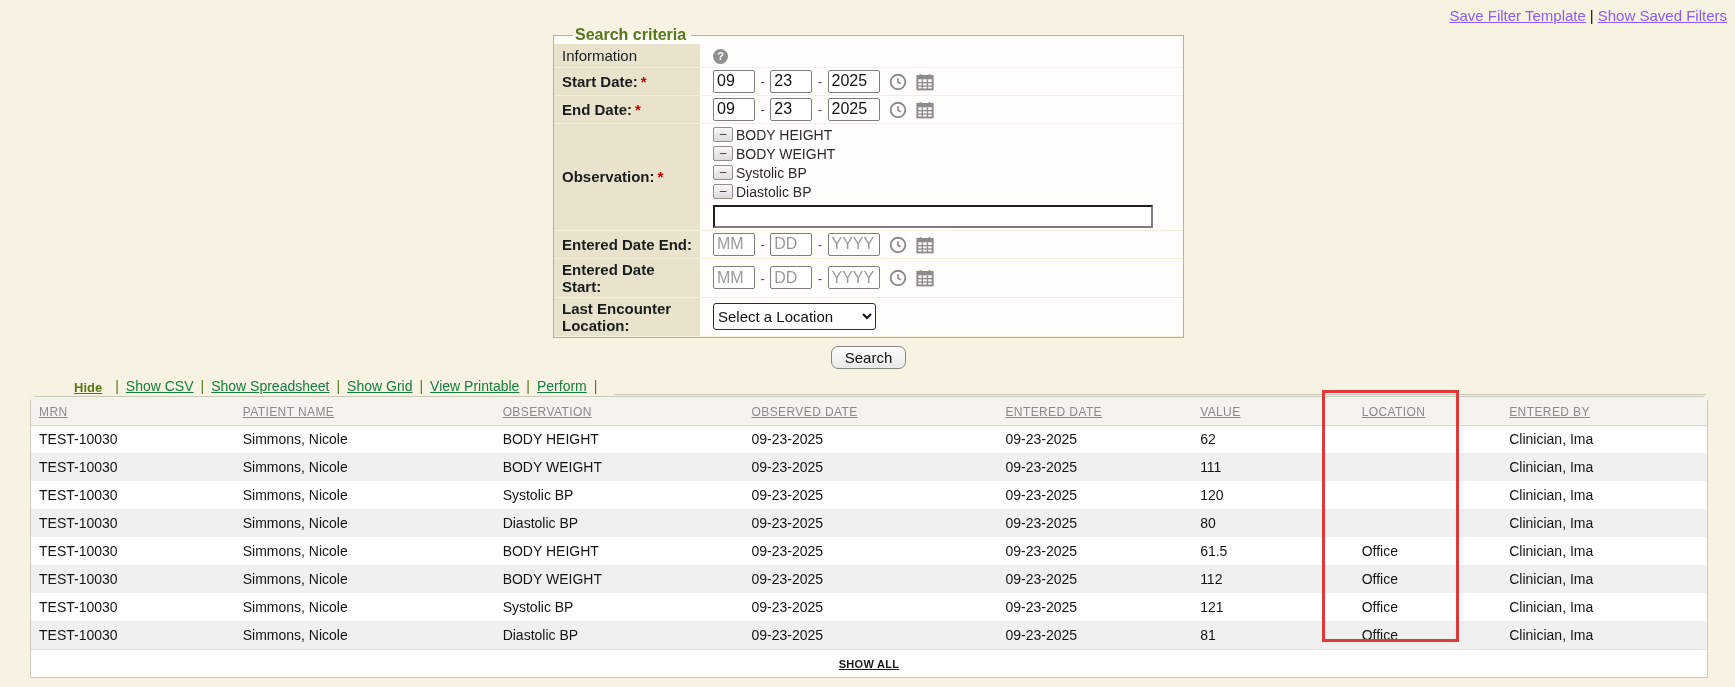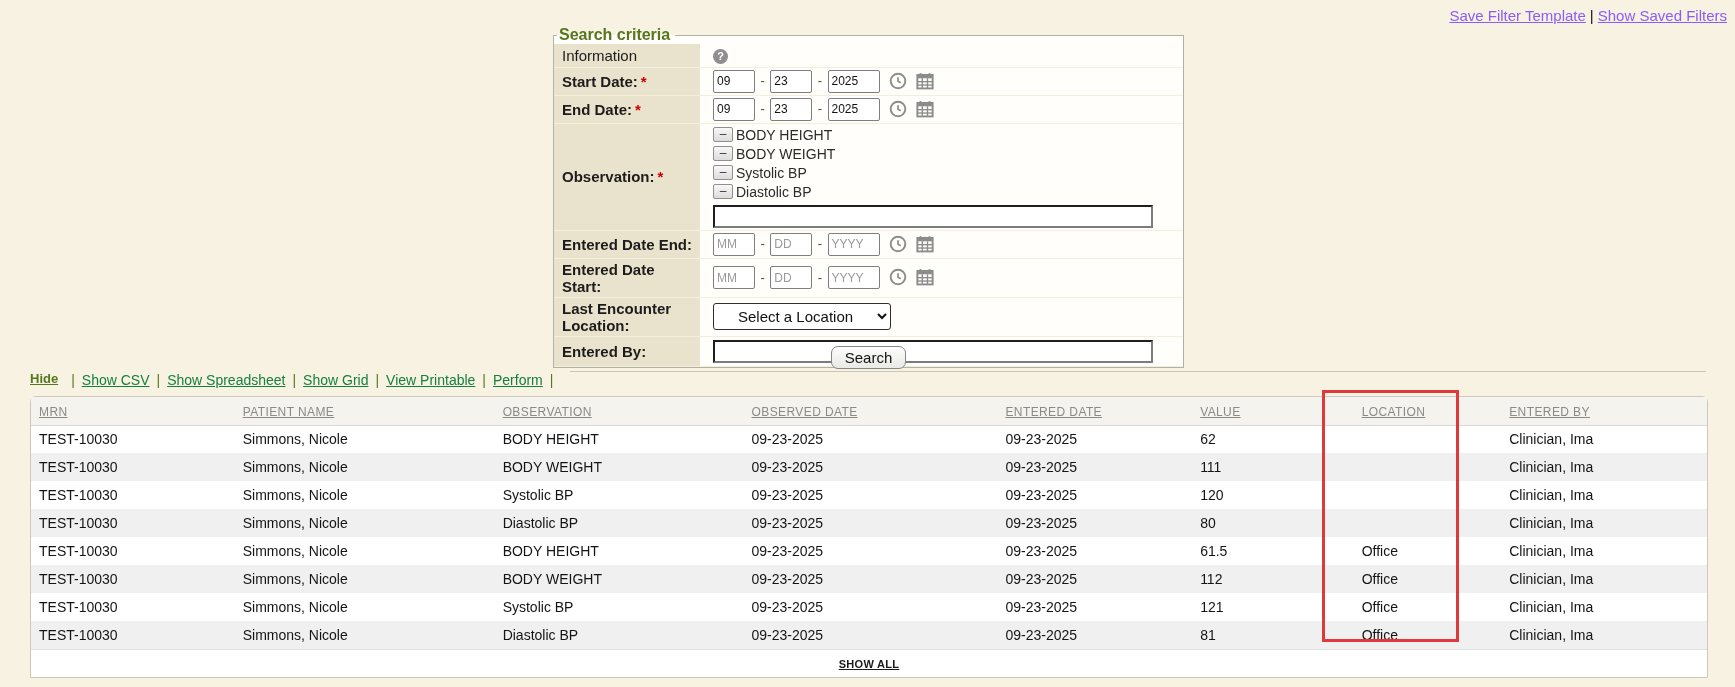--- a/index.html
+++ b/index.html
@@ -15,21 +15,21 @@
   .top-links { position:absolute; top:7px; right:8px; font-size:15px; color:#111; }
   .top-links a { color:#8b5cf6; text-decoration:underline; cursor:pointer; }
   .top-links .sep { text-decoration:none; margin:0 4px; }
 
   
   fieldset.search {
     position:absolute; left:553px; top:26px; width:631px;
     border:1px solid #b2b1a6; background:#fffefa; padding:0; margin:0;
   }
   fieldset.search legend {
-    font-size:16px; font-weight:bold; color:#55771d; margin-left:3px; padding:0 5px 0 2px;
+    font-size:16px; font-weight:bold; color:#55771d; margin-left:19px; padding:0 5px 0 2px;
   }
   .form-table { display:table; width:100%; border-collapse:collapse; }
   .form-row { display:table-row; }
   .form-label {
     display:table-cell; vertical-align:middle; width:146px;
     background:#e9e2cc; padding:2px 4px 2px 8px;
     font-size:15px; font-weight:bold; border-bottom:1px solid #f4eedb;
   }
   .form-label.plain { font-weight:normal; }
   .form-field {
@@ -45,21 +45,21 @@
   .row-by     { height:30px; }
 
   .help-badge {
     display:inline-block; width:15px; height:15px; border-radius:50%;
     background:#8f8f8f; color:#fff; font-size:11px; font-weight:bold;
     text-align:center; line-height:15px; vertical-align:middle;
   }
 
   input.di2, input.di4 {
     height:23px; border:1px solid #7f7f7f; border-radius:2px;
-    font-size:12px; padding:0 3px; font-family:"Liberation Sans", sans-serif;
+    font-size:16px; padding:0 3px; font-family:"Liberation Sans", sans-serif;
     color:#111; background:#fff;
   }
   input.di2 { width:42px; }
   input.di4 { width:52px; }
   input::placeholder { color:#9a9a9a; opacity:1; }
   .dash { color:#444; font-size:13px; margin:0 1px; }
   .icon-btn { display:inline-block; vertical-align:middle; margin-left:5px; cursor:pointer; line-height:0; }
 
   .obs-item { display:flex; align-items:center; height:18px; margin:0 0 1px 0; }
   .obs-minus {
@@ -69,34 +69,34 @@
   }
   .obs-label { font-size:14px; color:#2b2b2b; }
 
   .big-input {
     width:440px; height:23px; margin-top:3px; background:#fff;
     border:2px solid; border-color:#1f1f1f #7c7c7c #7c7c7c #1f1f1f;
     font-size:15px; padding:0 4px; font-family:"Liberation Sans", sans-serif;
   }
   select.loc-select {
     height:27px; min-width:163px; font-size:15px; color:#111;
-    border:1px solid #2e2e2e; border-radius:3px; background:#fff; padding:1px 20px;
+    border:1px solid #2e2e2e; border-radius:3px; background:#fff; padding:1px 0;
     font-family:"Liberation Sans", sans-serif;
   }
 
   .search-btn-wrap { position:absolute; left:553px; top:346px; width:631px; text-align:center; }
   .search-btn {
     font-size:15px; padding:2px 13px; color:#111;
     background:linear-gradient(#fdfdfd,#e9e9e6); border:1px solid #868686; border-radius:7px;
     cursor:pointer; font-family:"Liberation Sans", sans-serif;
   }
 
   
   .results { position:absolute; left:30px; top:371px; width:1678px; }
-  .results-titlebar { display:flex; align-items:flex-start; height:24px; white-space:nowrap; }
+  .results-titlebar { display:flex; align-items:flex-end; height:24px; white-space:nowrap;margin-left:44px; }
   .hide-link { font-size:13px; font-weight:bold; color:#55771d; text-decoration:underline; cursor:pointer; margin-right:6px; }
   .results-title { font-size:20px; font-weight:bold; color:#55771d; }
   .action-sep { color:#55771d; font-size:14px; margin:0 7px; }
   .action-link { color:#15803d; font-size:14px; text-decoration:underline; cursor:pointer; }
   .title-rule { flex:1 1 auto; height:1px; background:#c9c5b8; margin-left:10px; margin-right:2px; }
 
   .table-box { margin-top:1px; background:#fff; border:1px solid #ccc8bc; border-radius:6px 6px 0 0; }
   table.obs-table { width:100%; border-collapse:collapse; table-layout:fixed; }
   table.obs-table th {
     height:28px; text-align:left; padding:0 8px; font-weight:normal;
@@ -266,26 +266,20 @@
 
     <div class="form-row row-loc">
       <div class="form-label">Last Encounter Location:</div>
       <div class="form-field">
         <select class="loc-select">
           <option>Select a Location</option>
         </select>
       </div>
     </div>
 
-    <div class="form-row row-by">
-      <div class="form-label">Entered By:</div>
-      <div class="form-field">
-        <input class="big-input" style="margin-top: 0px;" value="">
-      </div>
-    </div>
 
   </div>
 </fieldset>
 
 <div class="search-btn-wrap">
   <button class="search-btn">Search</button>
 </div>
 
 <div class="results">
   <div class="results-titlebar">

